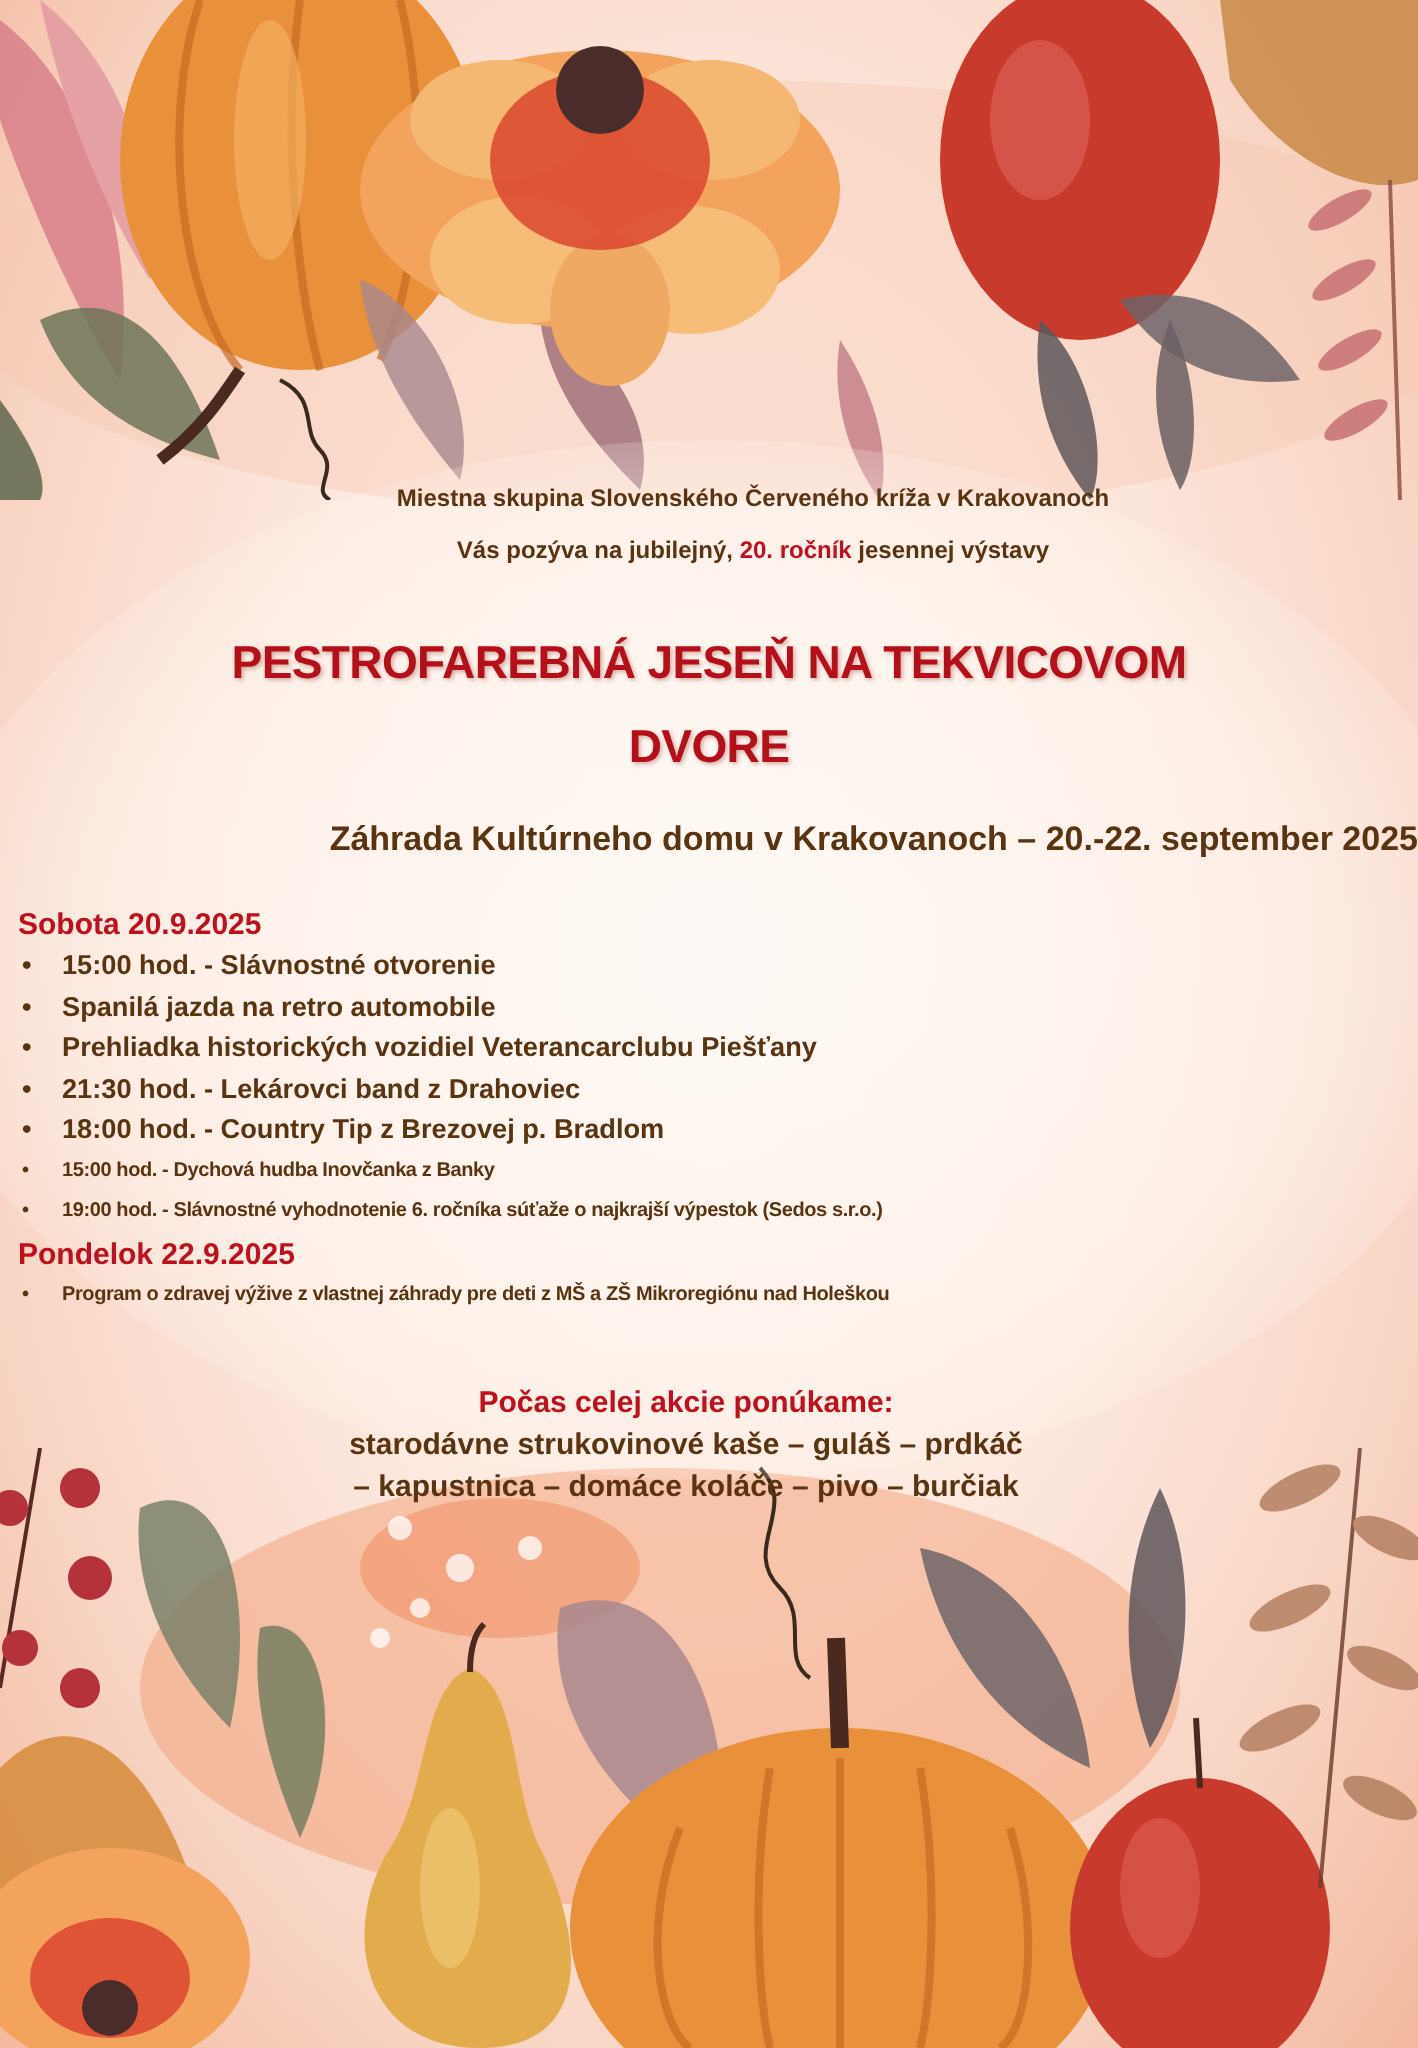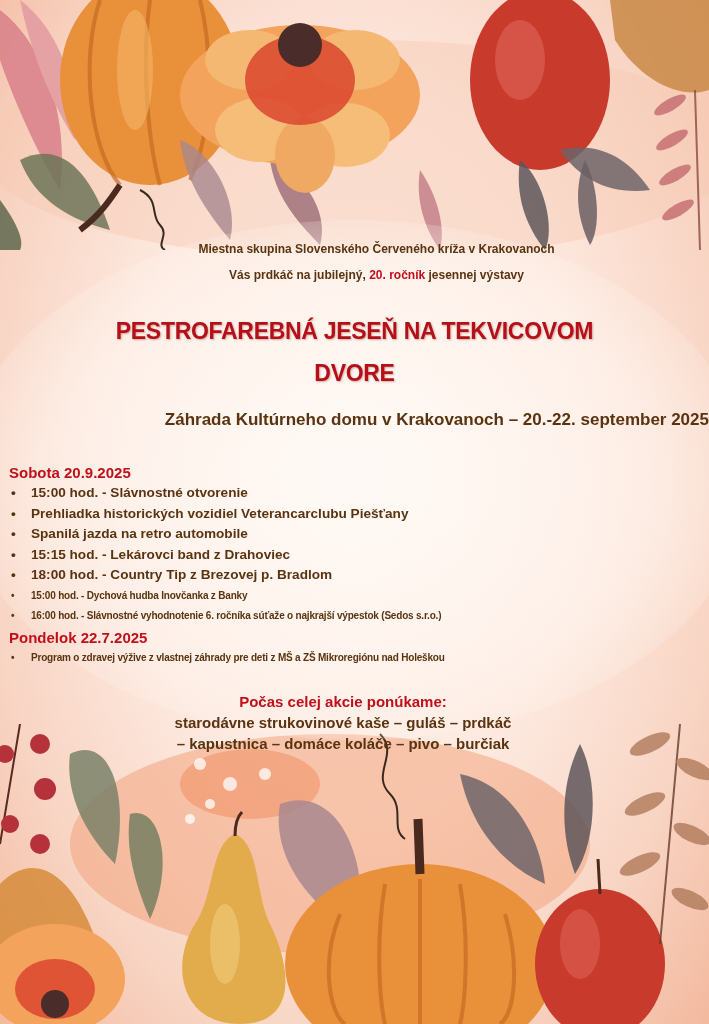--- a/index.html
+++ b/index.html
@@ -11,21 +11,21 @@
   .deco { position:absolute; }
   .content { position:absolute; left:0; top:0; width:709px; height:1024px; }
   .intro { position:absolute; top:236px; left:0; width:709px; text-align:center;
     color:#5a3410; font-weight:bold; font-size:12px; line-height:26px;padding-left:22px; }
   .intro .hl { color:#c0101c; }
   .title { position:absolute; top:310px; left:20px; width:669px; text-align:center;
     color:#b50f1a; font-weight:bold; font-size:23px; line-height:42px; letter-spacing:-0.3px;
     text-shadow: 1px 1px 2px rgba(120,40,20,0.35); }
   .venue { position:absolute; top:410px; left:0; width:709px; text-align:right;
     color:#5a3410; font-weight:bold; font-size:17px; }
-  .program { position:absolute; top:452px; left:9px; width:700px;margin-top:10px; }
+  .program { position:absolute; top:452px; left:9px; width:700px; }
   .day { color:#c0101c; font-weight:bold; font-size:15px; line-height:21px; }
   .item { color:#5a3410; font-weight:bold; font-size:13.6px; line-height:20.5px; white-space:nowrap; }
   .item .bullet { display:inline-block; width:20px; padding-left:2px; }
   .item.narrow { font-size:10px; letter-spacing:-0.2px; }
   .offer { position:absolute; top:691px; left:0; width:686px; text-align:center; font-weight:bold; font-size:15px; line-height:21px; }
   .offer .head { color:#c0101c; }
   .offer .line { color:#5a3410;text-align:center; }
 </style>
 </head>
 <body>
@@ -160,44 +160,44 @@
     </g>
   </svg>
 
   <div class="blob" style="left:-40px;top:220px;width:790px;height:520px;background:radial-gradient(ellipse at center, rgba(255,250,246,0.85) 0%, rgba(255,246,240,0.55) 55%, rgba(255,240,232,0) 80%);"></div>
 
   <div class="content">
 
     <div class="intro">
       <div>Miestna skupina Slovenského Červeného kríža v Krakovanoch</div>
       <div>
-        <span>Vás prdkáč na jubilejný, </span><span class="hl">20. ročník</span><span> jesennej výstavy</span>
+        <span>Vás pozýva na jubilejný, </span><span class="hl">20. ročník</span><span> jesennej výstavy</span>
       </div>
     </div>
 
     <div class="title">
       <div>PESTROFAREBNÁ JESEŇ NA TEKVICOVOM</div>
       <div>DVORE</div>
     </div>
 
     <div class="venue">Záhrada Kultúrneho domu v Krakovanoch – 20.-22. september 2025</div>
 
     <div class="program">
 
       <div class="day">Sobota 20.9.2025</div>
       <div class="item"><span class="bullet">•</span><span>15:00 hod. - Slávnostné otvorenie</span></div>
+      <div class="item"><span class="bullet">•</span><span>Spanilá jazda na retro automobile</span></div>
       <div class="item"><span class="bullet">•</span><span>Prehliadka historických vozidiel Veterancarclubu Piešťany</span></div>
-      <div class="item"><span class="bullet">•</span><span>Spanilá jazda na retro automobile</span></div>
-      <div class="item"><span class="bullet">•</span><span>15:15 hod. - Lekárovci band z Drahoviec</span></div>
+      <div class="item"><span class="bullet">•</span><span>21:30 hod. - Lekárovci band z Drahoviec</span></div>
       <div class="item"><span class="bullet">•</span><span>18:00 hod. - Country Tip z Brezovej p. Bradlom</span></div>
 
       <div class="item narrow"><span class="bullet">•</span><span>15:00 hod. - Dychová hudba Inovčanka z Banky</span></div>
-      <div class="item narrow"><span class="bullet">•</span><span>16:00 hod. - Slávnostné vyhodnotenie 6. ročníka súťaže o najkrajší výpestok (Sedos s.r.o.)</span></div>
-
-      <div class="day">Pondelok 22.7.2025</div>
+      <div class="item narrow"><span class="bullet">•</span><span>19:00 hod. - Slávnostné vyhodnotenie 6. ročníka súťaže o najkrajší výpestok (Sedos s.r.o.)</span></div>
+
+      <div class="day">Pondelok 22.9.2025</div>
       <div class="item narrow"><span class="bullet">•</span><span>Program o zdravej výžive z vlastnej záhrady pre deti z MŠ a ZŠ Mikroregiónu nad Holeškou</span></div>
     </div>
 
     <div class="offer">
       <div class="head">Počas celej akcie ponúkame:</div>
       <div class="line">starodávne strukovinové kaše – guláš – prdkáč</div>
       <div class="line">– kapustnica – domáce koláče – pivo – burčiak</div>
     </div>
 
   </div>

